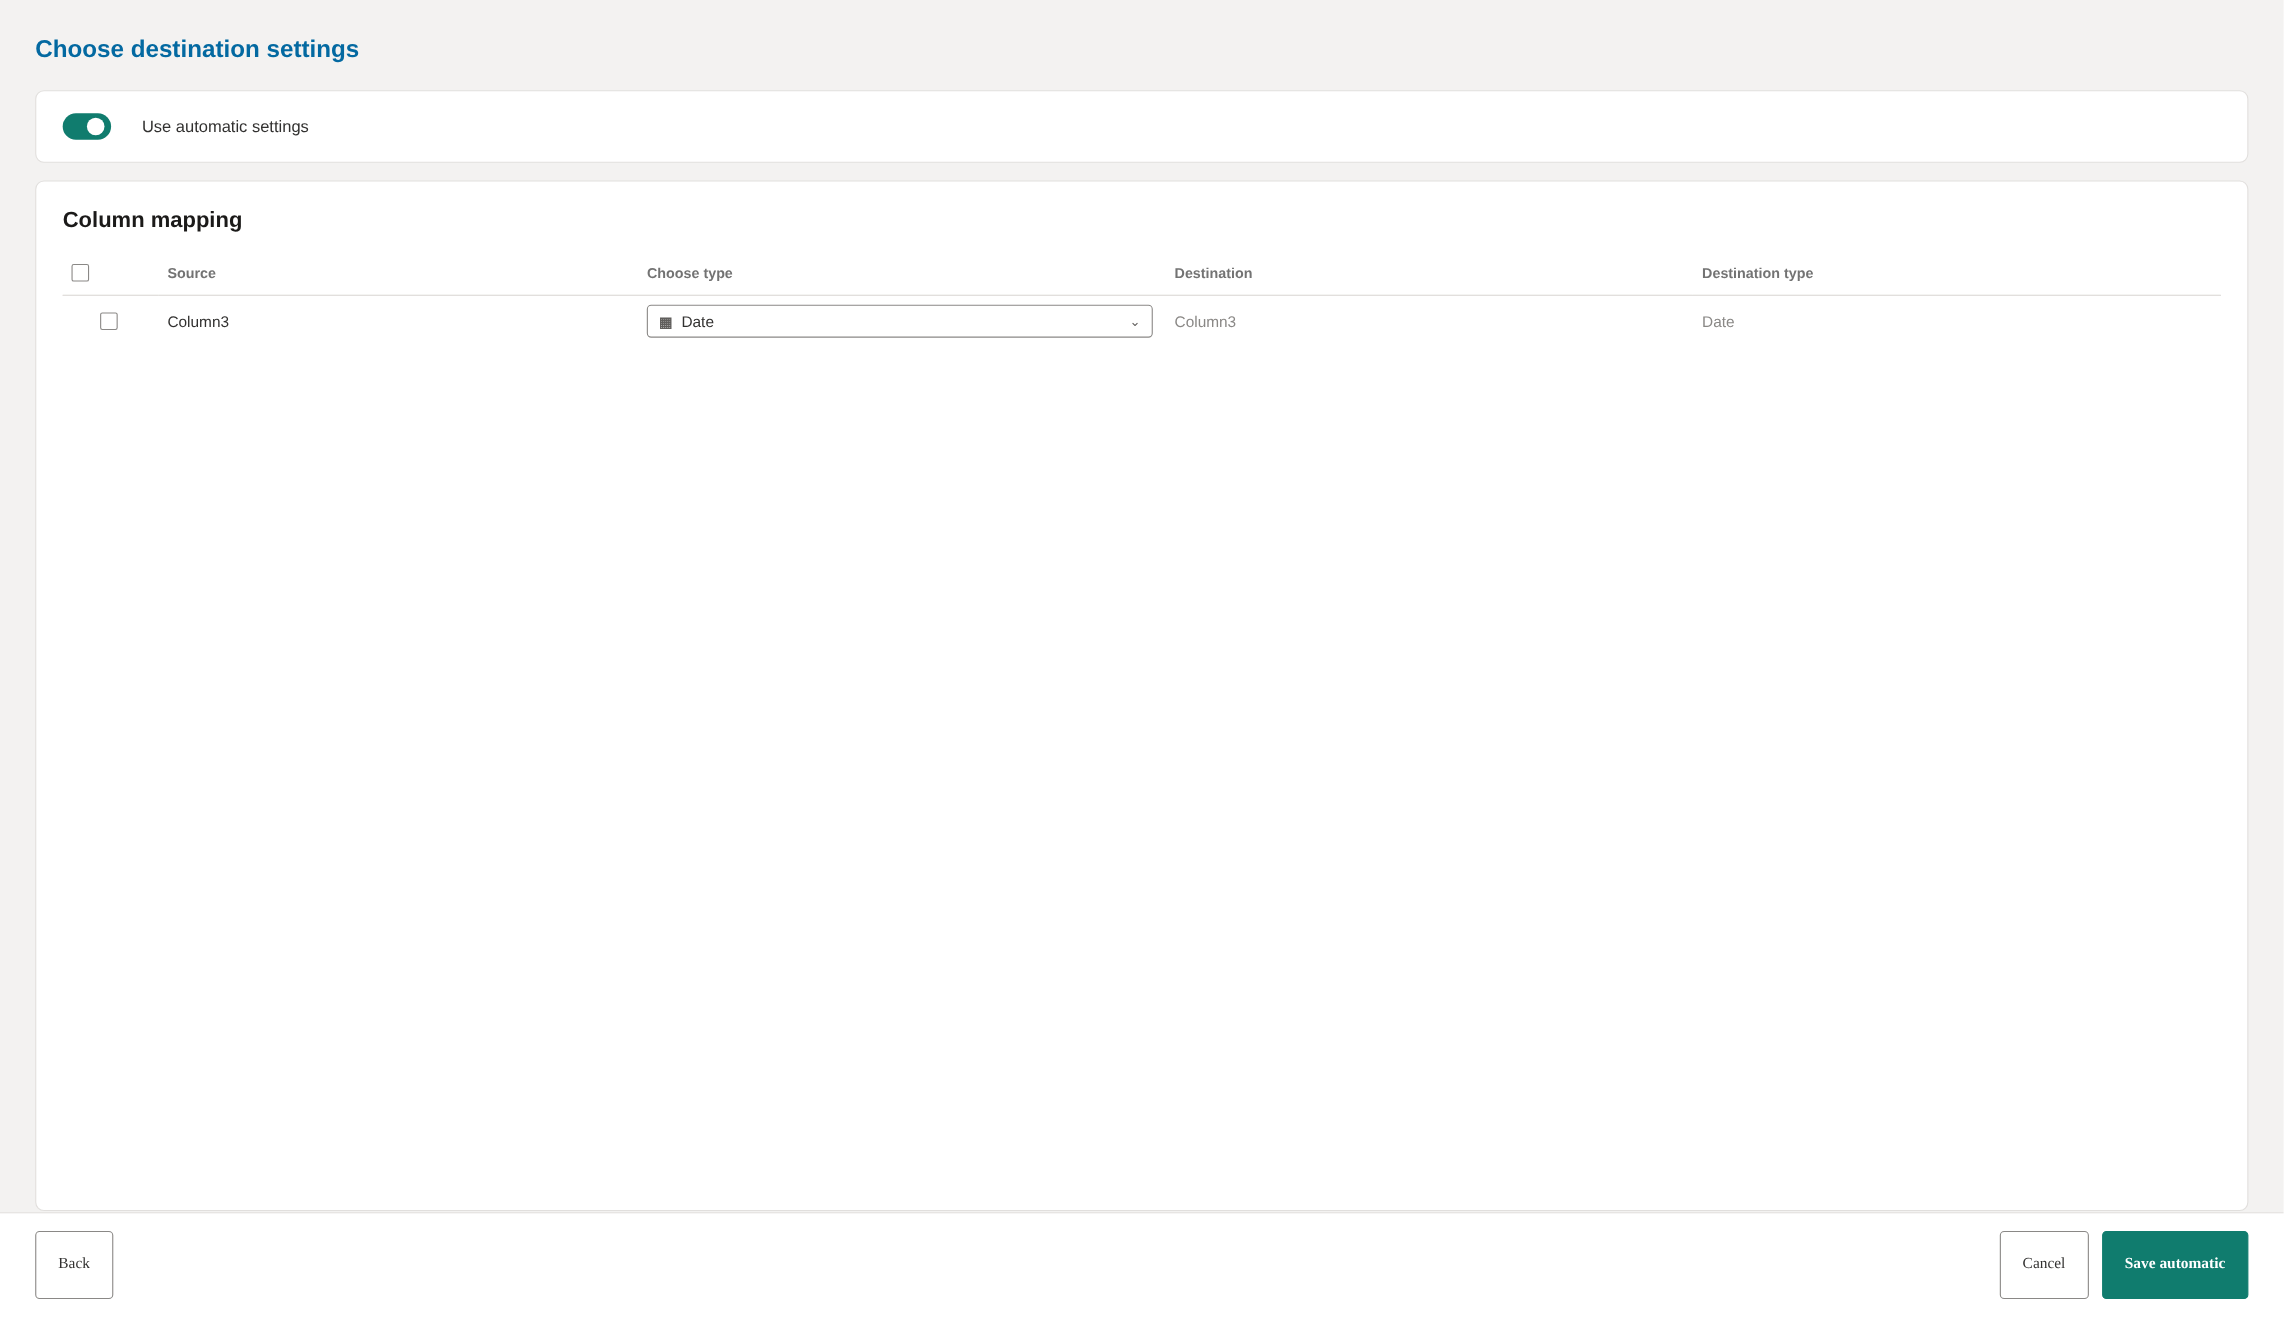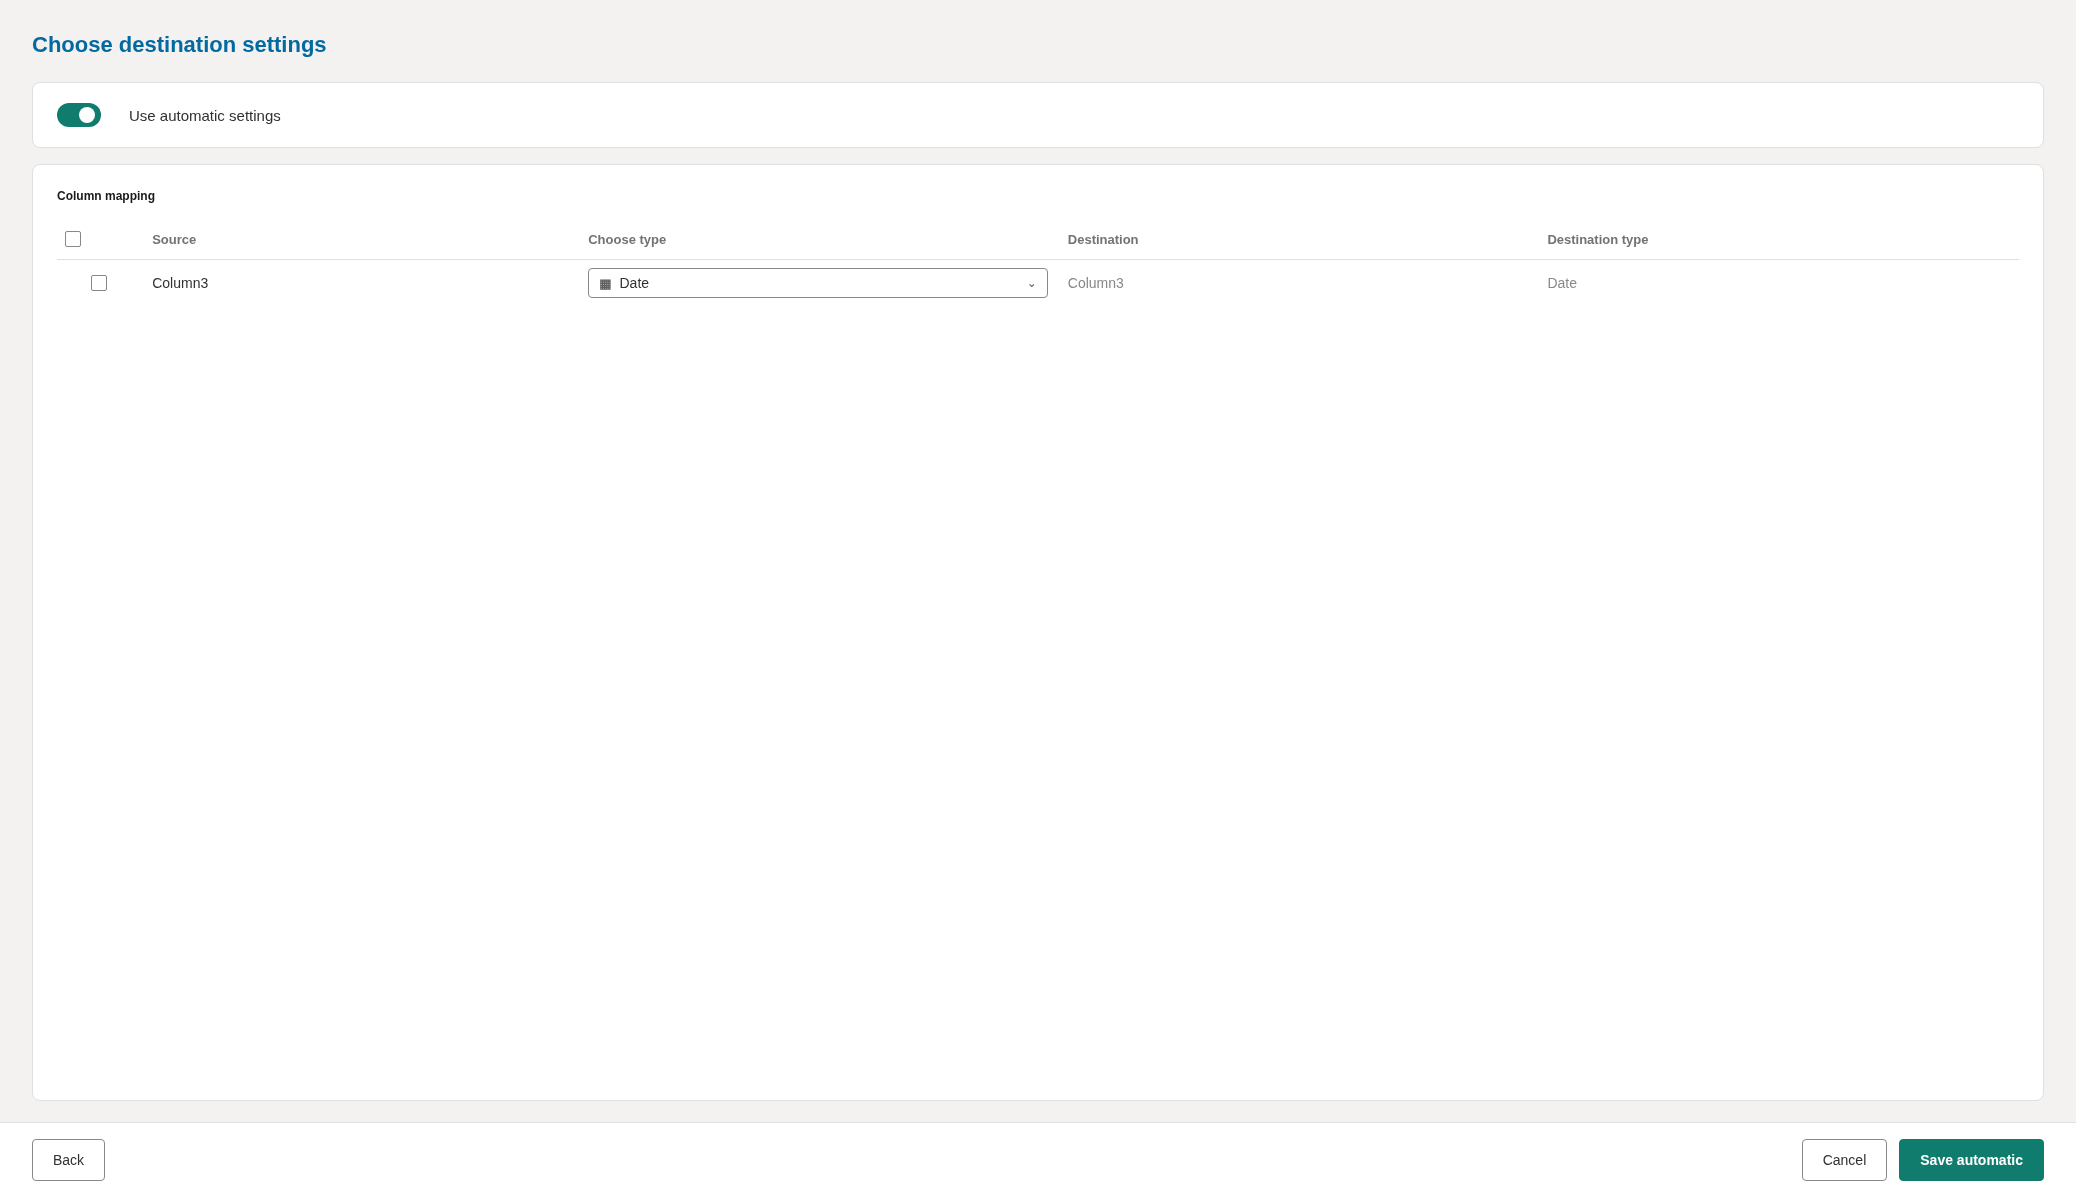--- a/index.html
+++ b/index.html
@@ -72,21 +72,21 @@
       color: #323130;
     }
 
     
     .column-mapping-card {
       padding: 24px;
       flex: 1;
     }
 
     .section-title {
-      font-size: 12px;
+      font-size: 20px;
       font-weight: 600;
       color: #1b1a19;
       margin-bottom: 20px;
     }
 
     .mapping-table {
       width: 100%;
       border-collapse: collapse;
     }
 
@@ -209,25 +209,25 @@
       background: #ffffff;
       border-top: 1px solid #e1dfdd;
       padding: 16px 32px;
       display: flex;
       align-items: center;
       justify-content: space-between;
       width: 2076px;
     }
 
     .btn {
-      padding: 12px 20px;
+      padding: 22px 20px;
       font-size: 14px;
       border-radius: 4px;
       cursor: pointer;
-      font-family: Liberation Sans, sans-serif;
+      font-family: Liberation Serif, serif;
     }
 
     .btn-back {
       background: #ffffff;
       border: 1px solid #8a8886;
       color: #323130;
     }
 
     .btn-cancel {
       background: #ffffff;

